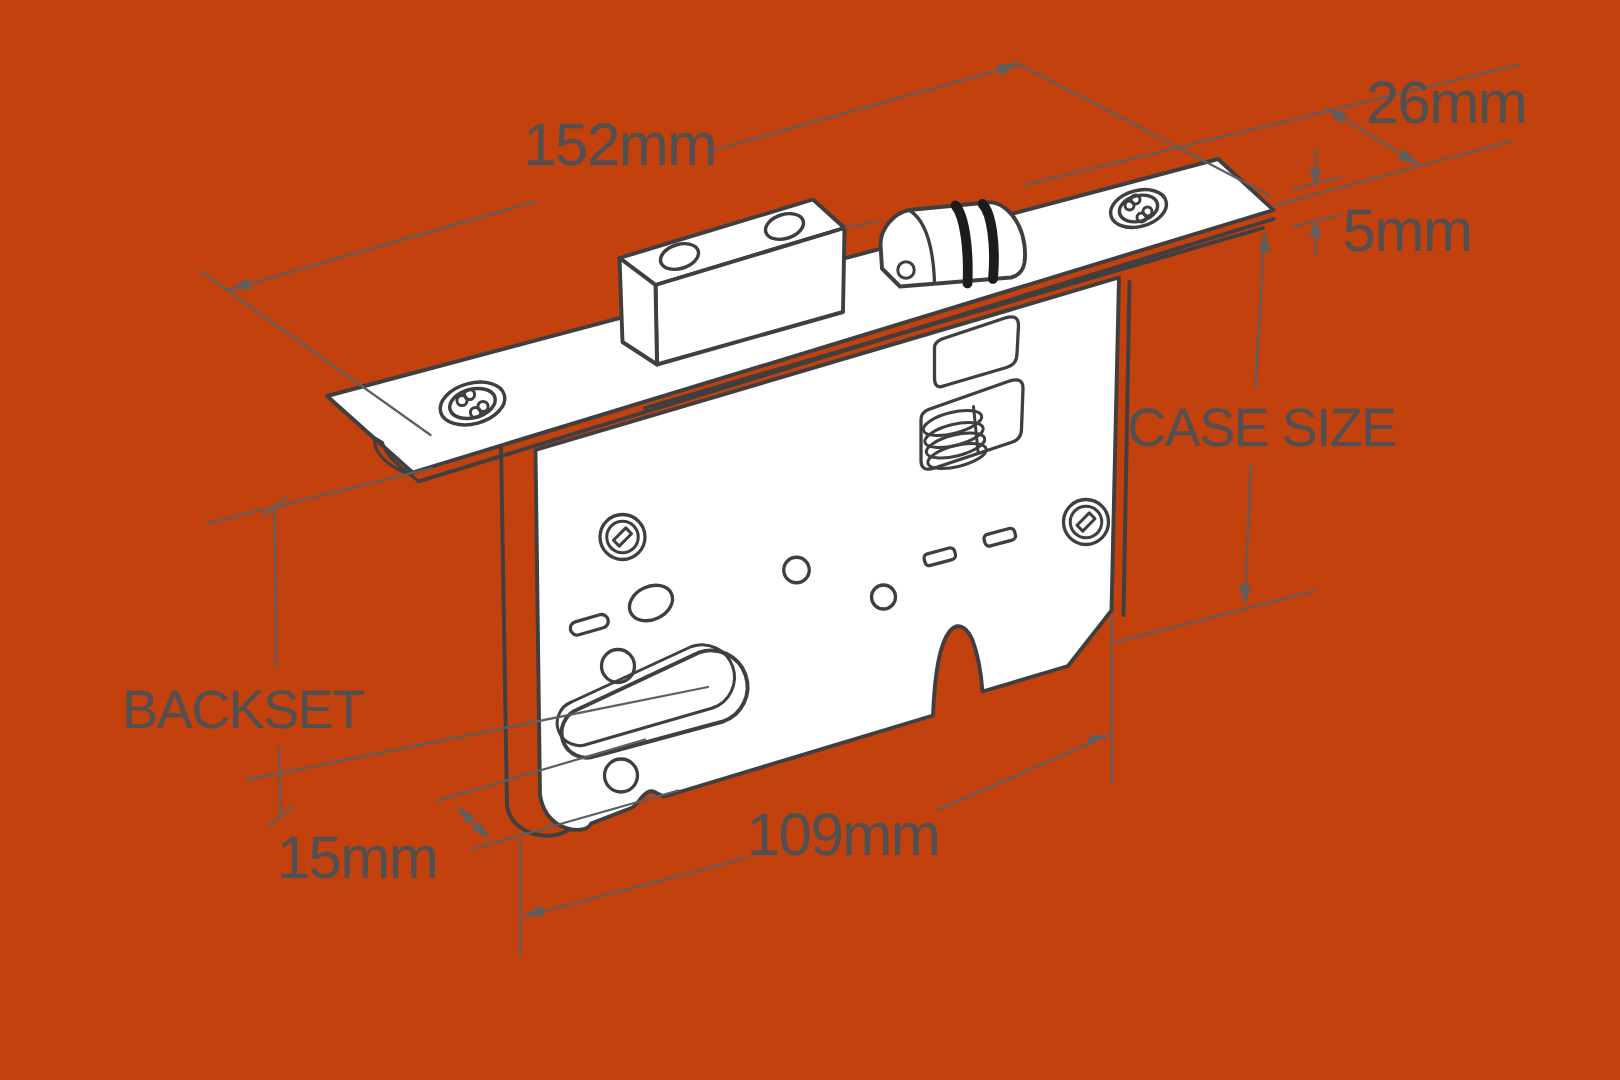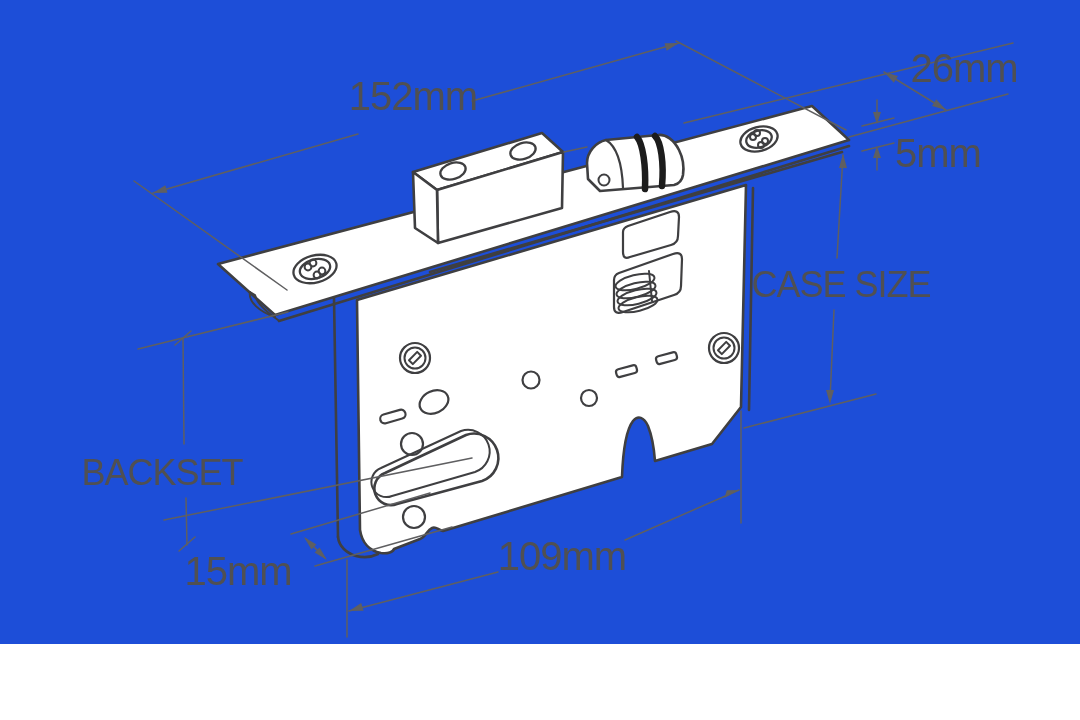--- a/index.html
+++ b/index.html
@@ -1,16 +1,16 @@
 <!DOCTYPE html>
 <html><head>
 <meta charset="utf-8">
 <style>
   html,body{margin:0;padding:0;background:#ffffff;}
-  .stage{width:1080px;height:644px;position:relative;background:#1d4ed8;overflow:hidden;}
+  .stage{width:1080px;height:720px;position:relative;background:#c2410c;overflow:hidden;}
   svg{display:block;}
   text{font-family:"Liberation Sans", sans-serif;}
   .dimtext{font-size:40px;letter-spacing:-1px;}
   .wordtext{font-size:36px;letter-spacing:-1px;}
 </style>
 </head>
 <body>
 
 <div class="stage">
 <svg width="1080" height="720" viewBox="0 0 1080 720">

